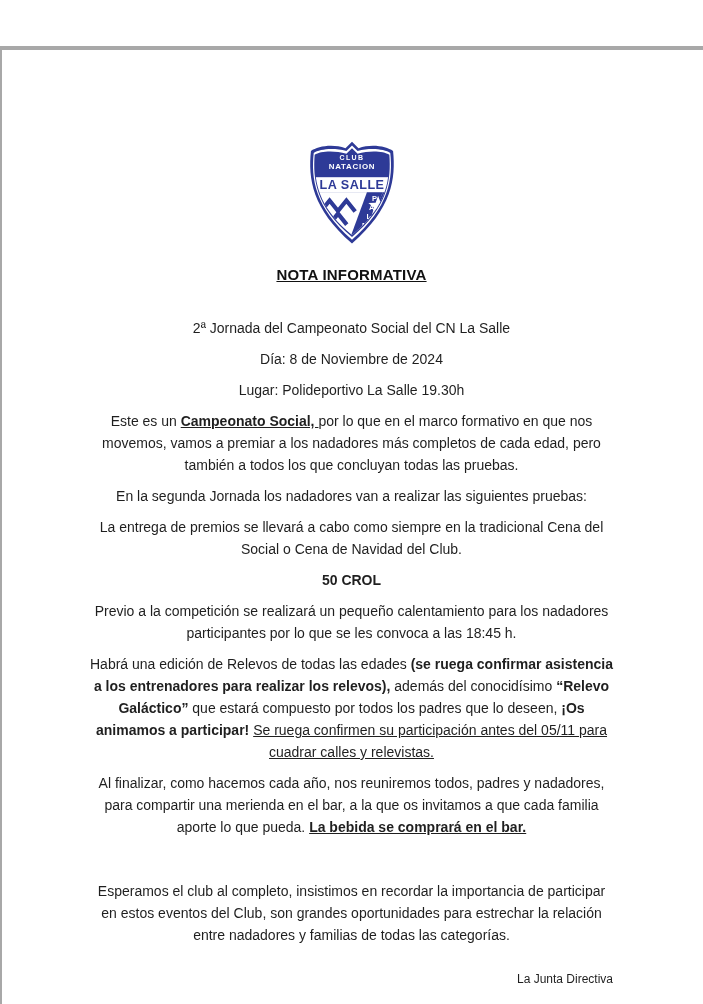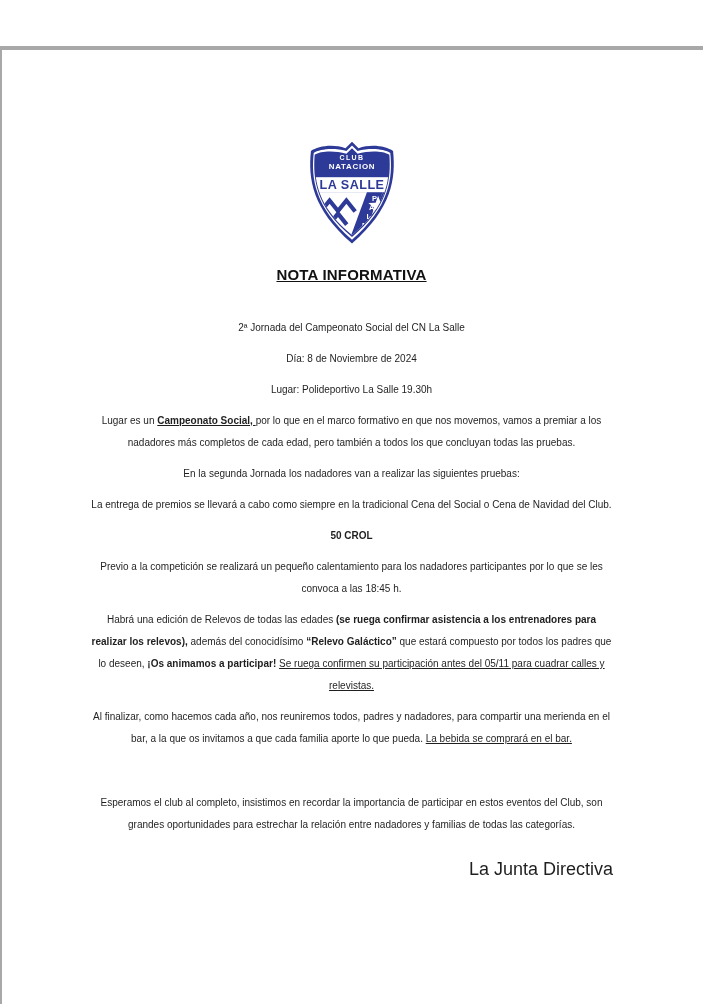--- a/index.html
+++ b/index.html
@@ -27,30 +27,30 @@
     text-align:center;
     font-size:15px;
     font-weight:bold;
     text-decoration:underline;
     letter-spacing:0.2px;
     color:#111;
   }
   p.line{
     margin:0 0 9px 0;
     text-align:center;
-    font-size:10px;
+    font-size:14px;
     line-height:22px;
     color:#1f1f1f;
   }
   p.intro{margin-bottom:9px;}
   p.gap-large{margin-top:42px;}
   .signature{
     margin-top:22px;
     text-align:right;
-    font-size:18px;
+    font-size:12px;
     line-height:22px;
     color:#1f1f1f;
   }
   svg text{font-family:"Liberation Sans", sans-serif;}
 </style>
 </head>
 <body>
 
 <div class="page">
 
@@ -106,26 +106,26 @@
       </g>
     </svg>
   </div>
 
   <h1 class="heading">NOTA INFORMATIVA</h1>
 
   <p class="line intro"><span>2ª Jornada del Campeonato Social del CN La Salle</span></p>
   <p class="line intro"><span>Día: 8 de Noviembre de 2024</span></p>
   <p class="line intro"><span>Lugar: Polideportivo La Salle 19.30h</span></p>
 
-  <p class="line"><span>Lugar es un </span><span style="font-weight: bold; text-decoration: underline;">Campeonato Social, </span><span> por lo que en el marco formativo en que nos movemos, vamos a premiar a los nadadores más completos de cada edad, pero también a todos los que concluyan todas las pruebas.</span></p>
+  <p class="line"><span>Este es un </span><span style="font-weight: bold; text-decoration: underline;">Campeonato Social, </span><span> por lo que en el marco formativo en que nos movemos, vamos a premiar a los nadadores más completos de cada edad, pero también a todos los que concluyan todas las pruebas.</span></p>
   <p class="line"><span>En la segunda Jornada los nadadores van a realizar las siguientes pruebas:</span></p>
   <p class="line"><span>La entrega de premios se llevará a cabo como siempre en la tradicional Cena del Social o Cena de Navidad del Club.</span></p>
 
   <p class="line"><span style="font-weight: bold;">50 CROL</span></p>
 
   <p class="line"><span>Previo a la competición se realizará un pequeño calentamiento para los nadadores participantes por lo que se les convoca a las 18:45 h.</span></p>
   <p class="line"><span>Habrá una edición de Relevos de todas las edades </span><span style="font-weight: bold;">(se ruega confirmar asistencia a los entrenadores para realizar los relevos),</span><span> además del conocidísimo </span><span style="font-weight: bold;">“Relevo Galáctico”</span><span> que estará compuesto por todos los padres que lo deseen,  </span><span style="font-weight: bold;">¡Os animamos a participar!</span><span> </span><span style="text-decoration: underline;">Se ruega confirmen su participación antes del 05/11 para cuadrar calles y relevistas.</span></p>
-  <p class="line"><span>Al finalizar, como hacemos cada año, nos reuniremos  todos, padres y nadadores, para compartir una merienda en el bar, a la que os invitamos a que cada familia aporte lo que pueda. </span><span style="font-weight: normal; text-decoration: underline;">La bebida se comprará en el bar.</span></p>
+  <p class="line"><span>Al finalizar, como hacemos cada año, nos reuniremos  todos, padres y nadadores, para compartir una merienda en el bar, a la que os invitamos a que cada familia aporte lo que pueda. </span><span style="font-weight: bold; text-decoration: underline;">La bebida se comprará en el bar.</span></p>
   <p class="line gap-large"><span>Esperamos el club al completo, insistimos en recordar la importancia de participar en estos eventos del Club, son grandes oportunidades para estrechar la relación entre nadadores y familias de todas las categorías.</span></p>
 
   <div class="signature">La Junta Directiva</div>
 
 </div>
 
 </body></html>

